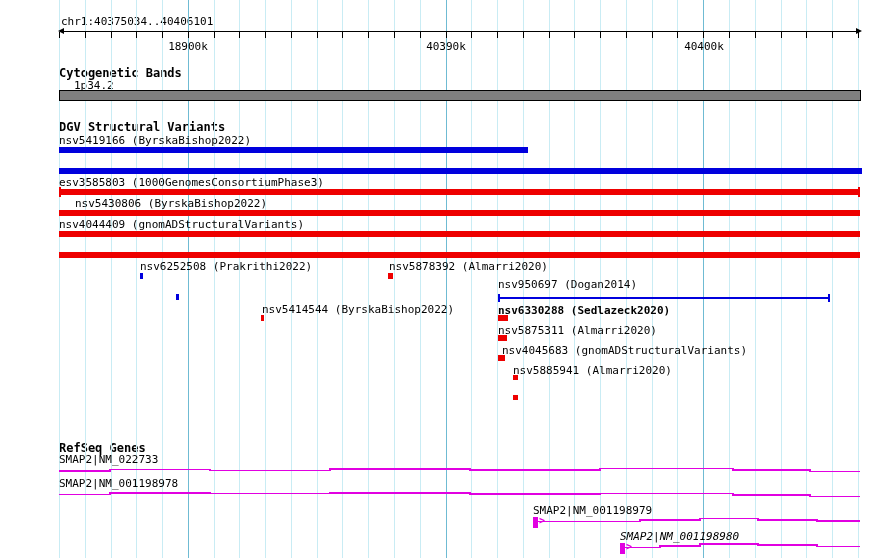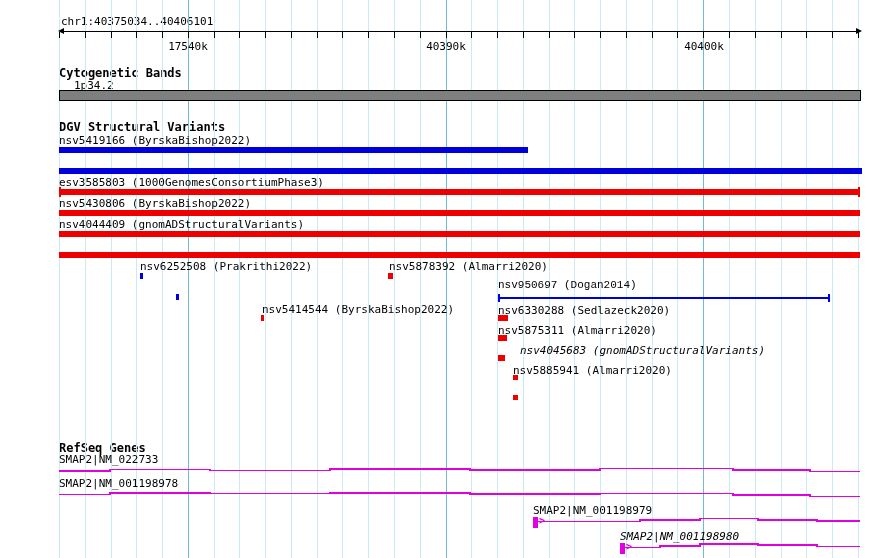--- a/index.html
+++ b/index.html
@@ -84,52 +84,52 @@
     <div style="left: 625.94px; top: 32px; width: 1px; height: 6px; background: rgb(0, 0, 0); z-index: 2;"></div>
     <div style="left: 651.71px; top: 32px; width: 1px; height: 6px; background: rgb(0, 0, 0); z-index: 2;"></div>
     <div style="left: 677.48px; top: 32px; width: 1px; height: 6px; background: rgb(0, 0, 0); z-index: 2;"></div>
     <div style="left: 703.25px; top: 32px; width: 1px; height: 6px; background: rgb(0, 0, 0); z-index: 2;"></div>
     <div style="left: 729.02px; top: 32px; width: 1px; height: 6px; background: rgb(0, 0, 0); z-index: 2;"></div>
     <div style="left: 754.79px; top: 32px; width: 1px; height: 6px; background: rgb(0, 0, 0); z-index: 2;"></div>
     <div style="left: 780.56px; top: 32px; width: 1px; height: 6px; background: rgb(0, 0, 0); z-index: 2;"></div>
     <div style="left: 806.33px; top: 32px; width: 1px; height: 6px; background: rgb(0, 0, 0); z-index: 2;"></div>
     <div style="left: 832.1px; top: 32px; width: 1px; height: 6px; background: rgb(0, 0, 0); z-index: 2;"></div>
     <div style="left: 857.87px; top: 32px; width: 1px; height: 6px; background: rgb(0, 0, 0); z-index: 2;"></div>
-    <div class="lbl" style="left: 188px; top: 41px; transform: translateX(-50%); z-index: 2;">17540k</div>
+    <div class="lbl" style="left: 188px; top: 41px; transform: translateX(-50%); z-index: 2;">18900k</div>
     <div class="lbl" style="left: 446px; top: 41px; transform: translateX(-50%); z-index: 2;">40390k</div>
     <div class="lbl" style="left: 704px; top: 41px; transform: translateX(-50%); z-index: 2;">40400k</div>
     <div style="left: 59px; top: 90px; width: 802px; height: 11px; background: rgb(127, 127, 127); border: 1px solid rgb(0, 0, 0); box-sizing: border-box; z-index: 1;"></div>
     <div class="lbl" style="left: 59px; top: 135px; z-index: 2;">nsv5419166 (ByrskaBishop2022)</div>
     <div style="left: 59px; top: 147px; width: 469px; height: 6px; background: rgb(0, 0, 221); z-index: 1;"></div>
     <div style="left: 59px; top: 168px; width: 803px; height: 6px; background: rgb(0, 0, 221); z-index: 1;"></div>
     <div class="lbl" style="left: 59px; top: 177px; z-index: 2;">esv3585803 (1000GenomesConsortiumPhase3)</div>
     <div style="left: 59px; top: 189px; width: 801px; height: 6px; background: rgb(238, 0, 0); z-index: 1;"></div>
     <div style="left: 59px; top: 187px; width: 2px; height: 10px; background: rgb(238, 0, 0); z-index: 1;"></div>
     <div style="left: 858px; top: 187px; width: 2px; height: 10px; background: rgb(238, 0, 0); z-index: 1;"></div>
-    <div class="lbl" style="left: 59px; top: 198px; z-index: 2;">nsv5430806 (ByrskaBishop2022)</div>
+    <div class="lbl" style="left: 59px; top: 198px; z-index: 2; padding-left: 16px;">nsv5430806 (ByrskaBishop2022)</div>
     <div style="left: 59px; top: 210px; width: 801px; height: 6px; background: rgb(238, 0, 0); z-index: 1;"></div>
     <div class="lbl" style="left: 59px; top: 219px; z-index: 2;">nsv4044409 (gnomADStructuralVariants)</div>
     <div style="left: 59px; top: 231px; width: 801px; height: 6px; background: rgb(238, 0, 0); z-index: 1;"></div>
     <div style="left: 59px; top: 252px; width: 801px; height: 6px; background: rgb(238, 0, 0); z-index: 1;"></div>
     <div class="lbl" style="left: 140px; top: 261px; z-index: 2; text-align: right;">nsv6252508 (Prakrithi2022)</div>
     <div style="left: 140px; top: 273px; width: 3px; height: 6px; background: rgb(0, 0, 221); z-index: 1;"></div>
     <div class="lbl" style="left: 389px; top: 261px; z-index: 2;">nsv5878392 (Almarri2020)</div>
     <div style="left: 388px; top: 273px; width: 5px; height: 6px; background: rgb(238, 0, 0); z-index: 1;"></div>
     <div style="left: 176px; top: 294px; width: 3px; height: 6px; background: rgb(0, 0, 221); z-index: 1;"></div>
-    <div class="lbl" style="left: 498px; top: 279px; z-index: 2; font-family: Liberation Mono, monospace;">nsv950697 (Dogan2014)</div>
+    <div class="lbl" style="left: 498px; top: 279px; z-index: 2;">nsv950697 (Dogan2014)</div>
     <div style="left: 498px; top: 297px; width: 332px; height: 2px; background: rgb(0, 0, 221); z-index: 1;"></div>
     <div style="left: 498px; top: 294px; width: 2px; height: 8px; background: rgb(0, 0, 221); z-index: 1;"></div>
     <div style="left: 828px; top: 294px; width: 2px; height: 8px; background: rgb(0, 0, 221); z-index: 1;"></div>
     <div class="lbl" style="left: 262px; top: 304px; z-index: 2;">nsv5414544 (ByrskaBishop2022)</div>
     <div style="left: 261px; top: 315px; width: 3px; height: 6px; background: rgb(238, 0, 0); z-index: 1;"></div>
-    <div class="lbl" style="left: 498px; top: 305px; z-index: 2;">nsv6330288 (Sedlazeck2020)</div>
+    <div class="lbl" style="left: 498px; top: 305px; z-index: 2; font-weight: bold;">nsv6330288 (Sedlazeck2020)</div>
     <div style="left: 498px; top: 315px; width: 10px; height: 6px; background: rgb(238, 0, 0); z-index: 1;"></div>
     <div class="lbl" style="left: 498px; top: 325px; z-index: 2;">nsv5875311 (Almarri2020)</div>
     <div style="left: 498px; top: 335px; width: 9px; height: 6px; background: rgb(238, 0, 0); z-index: 1;"></div>
-    <div class="lbl" style="left: 520px; top: 345px; z-index: 2; font-style: italic;">nsv4045683 (gnomADStructuralVariants)</div>
+    <div class="lbl" style="left: 502px; top: 345px; z-index: 2;">nsv4045683 (gnomADStructuralVariants)</div>
     <div style="left: 498px; top: 355px; width: 7px; height: 6px; background: rgb(238, 0, 0); z-index: 1;"></div>
     <div class="lbl" style="left: 513px; top: 365px; z-index: 2;">nsv5885941 (Almarri2020)</div>
     <div style="left: 513px; top: 375px; width: 5px; height: 5px; background: rgb(238, 0, 0); z-index: 1;"></div>
     <div style="left: 513px; top: 395px; width: 5px; height: 5px; background: rgb(238, 0, 0); z-index: 1;"></div>
     <svg id="gene-svg" width="890" height="558" viewBox="0 0 890 558" style="z-index: 1;">
       <path d="M59,471 L110,471 L110,469.5 L210,469.5 L210,470.5 L330,470.5 L330,469 L470,469 L470,470 L600,470 L600,468.5 L733,468.5 L733,470 L810,470 L810,471.5 L860,471.5" fill="none" stroke="#E100E1" stroke-width="1.3" shape-rendering="crispEdges"></path>
       <path d="M59,494.5 L110,494.5 L110,493 L210,493 L210,493.5 L330,493.5 L330,493 L470,493 L470,494 L600,494 L600,493.5 L733,493.5 L733,495 L810,495 L810,496.5 L860,496.5" fill="none" stroke="#E100E1" stroke-width="1.3" shape-rendering="crispEdges"></path>
       <path d="M538,521.5 L640,521.5 L640,520 L700,520 L700,518.5 L758,518.5 L758,520 L817,520 L817,521 L860,521" fill="none" stroke="#E100E1" stroke-width="1.3" shape-rendering="crispEdges"></path>
       <path d="M625,547.5 L660,547.5 L660,546 L700,546 L700,544 L758,544 L758,545 L817,545 L817,546.5 L860,546.5" fill="none" stroke="#E100E1" stroke-width="1.3" shape-rendering="crispEdges"></path>
     </svg>

